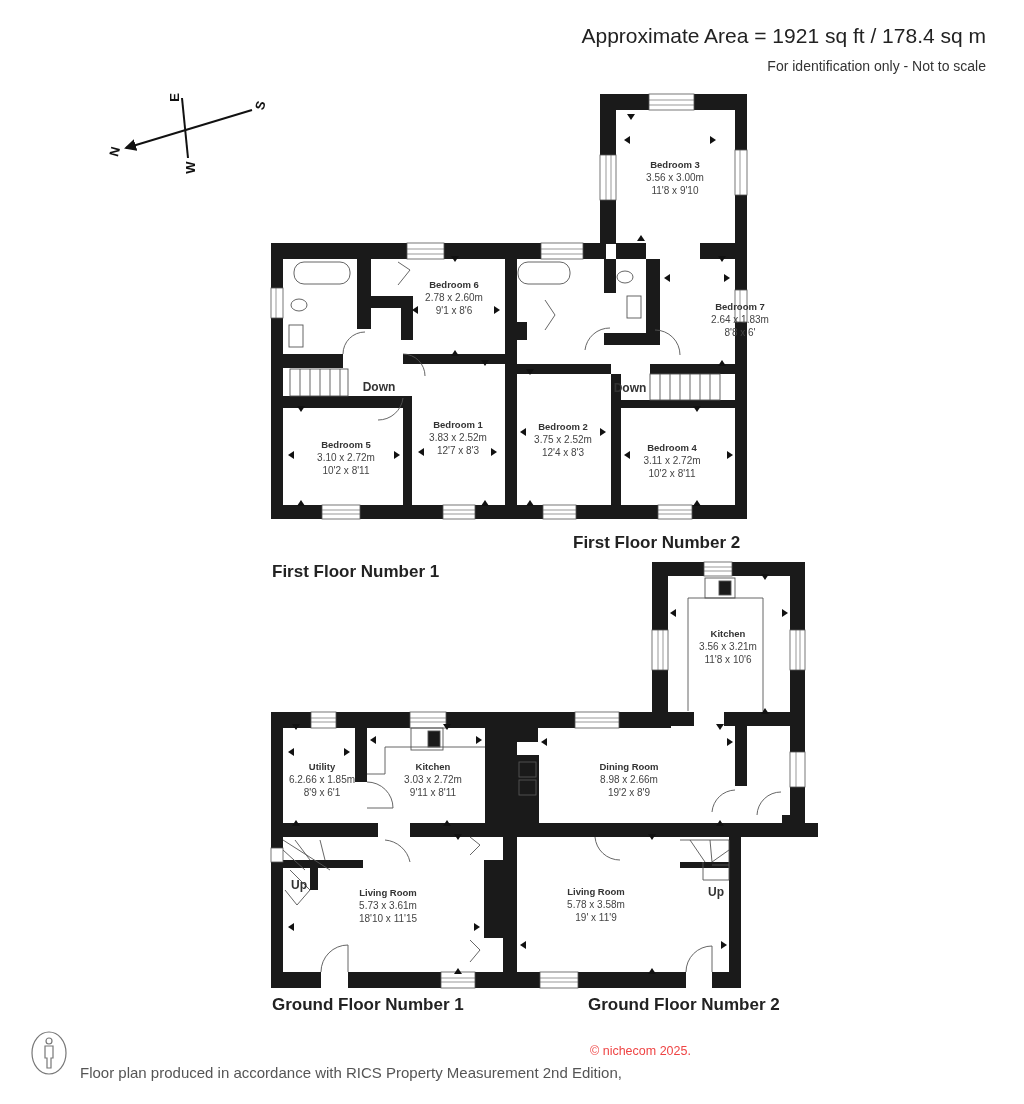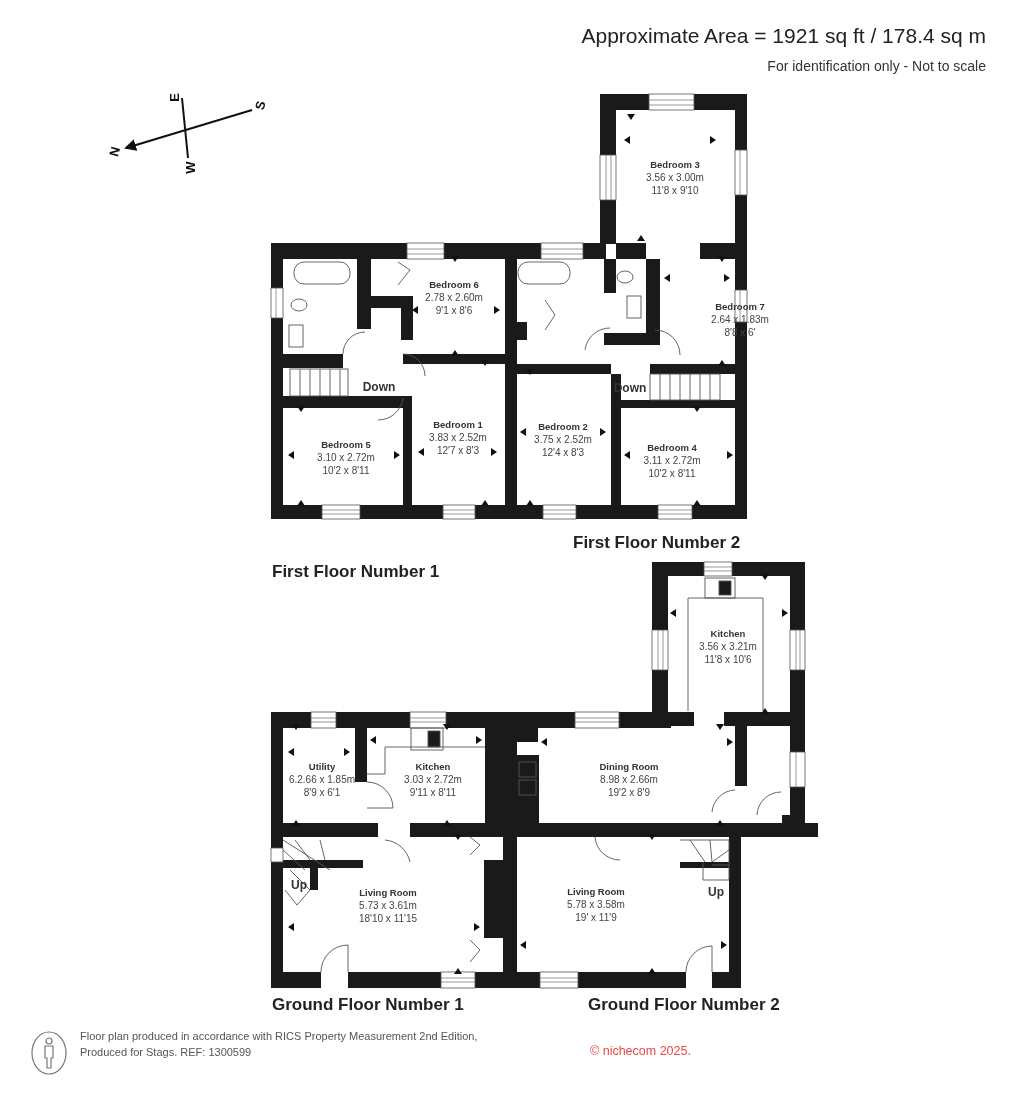--- a/index.html
+++ b/index.html
@@ -7,21 +7,21 @@
   .abs { position:absolute; }
   .area-title { right:38px; top:24px; font-size:21px; color:#222; white-space:nowrap; }
   .area-sub { right:38px; top:58px; font-size:14px; color:#333; white-space:nowrap; }
   svg.plan { position:absolute; left:0; top:0; }
   .room { position:absolute; text-align:center; transform:translateX(-50%); white-space:nowrap; line-height:13px; }
   .room .rn { font-size:9.5px; font-weight:bold; color:#333; display:block; }
   .room .rm, .room .rf { font-size:10px; color:#444; display:block; }
   .small-label { position:absolute; font-size:12px; font-weight:bold; color:#333; transform:translateX(-50%); }
   .floor-title { position:absolute; font-size:17px; font-weight:bold; color:#222; white-space:nowrap; }
   .compass-letter { position:absolute; font-size:13px; font-weight:bold; color:#111; }
-  .footer { position:absolute; left:80px; top:1028px; font-size:11px; color:#555; line-height:16px; }
+  .footer { position:absolute; left:80px; top:1065px; font-size:15px; color:#555; line-height:16px; }
   .footer-icon { position:absolute; left:30px; top:1030px; width:38px; height:46px; }
   .copyright { position:absolute; left:590px; top:1044px; font-size:12.5px; color:#ef4444; white-space:nowrap; }
 </style>
 </head>
 <body>
 
 <div class="abs area-title">Approximate Area = 1921 sq ft / 178.4 sq m</div>
 <div class="abs area-sub">For identification only - Not to scale</div>
 
 <svg class="plan" width="1024" height="1104" viewBox="0 0 1024 1104">
@@ -376,15 +376,14 @@
 <div class="floor-title" style="left:272px;top:995px;">Ground Floor Number 1</div>
 <div class="floor-title" style="left:552px;top:995px;margin-left:36px;">Ground Floor Number 2</div>
 
 <svg class="footer-icon" viewBox="0 0 38 46">
   <ellipse cx="19" cy="23" rx="17" ry="21" fill="none" stroke="#777" stroke-width="1.2"></ellipse>
   <circle cx="19" cy="11" r="3" fill="none" stroke="#777" stroke-width="1.2"></circle>
   <path d="M15,16 L23,16 L23,28 L21,28 L21,38 L17,38 L17,28 L15,28 Z" fill="none" stroke="#777" stroke-width="1.2"></path>
 </svg>
 <div class="footer">
   <div>Floor plan produced in accordance with RICS Property Measurement 2nd Edition,</div>
-  <div>Produced for Stags.   REF: 1300599</div>
 </div>
 <div class="copyright">© nichecom 2025.</div>
 
 </body></html>

